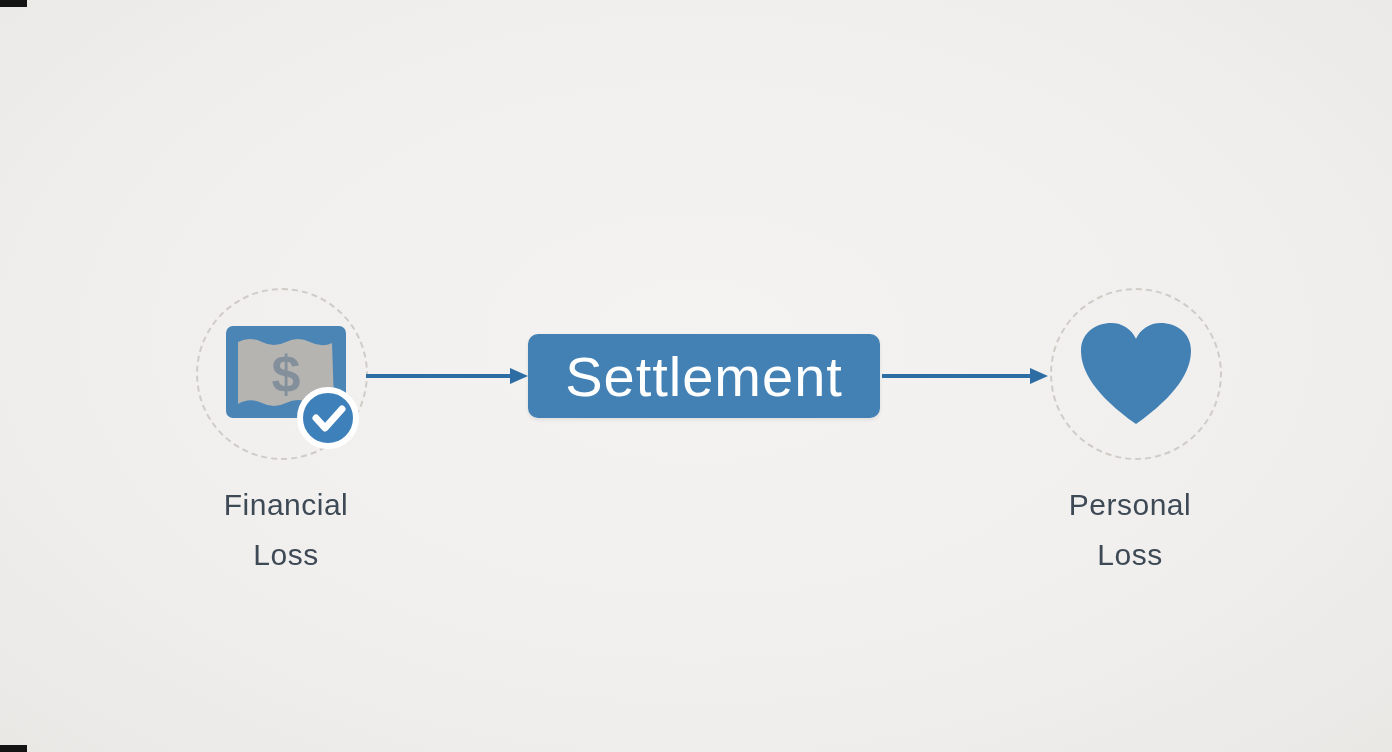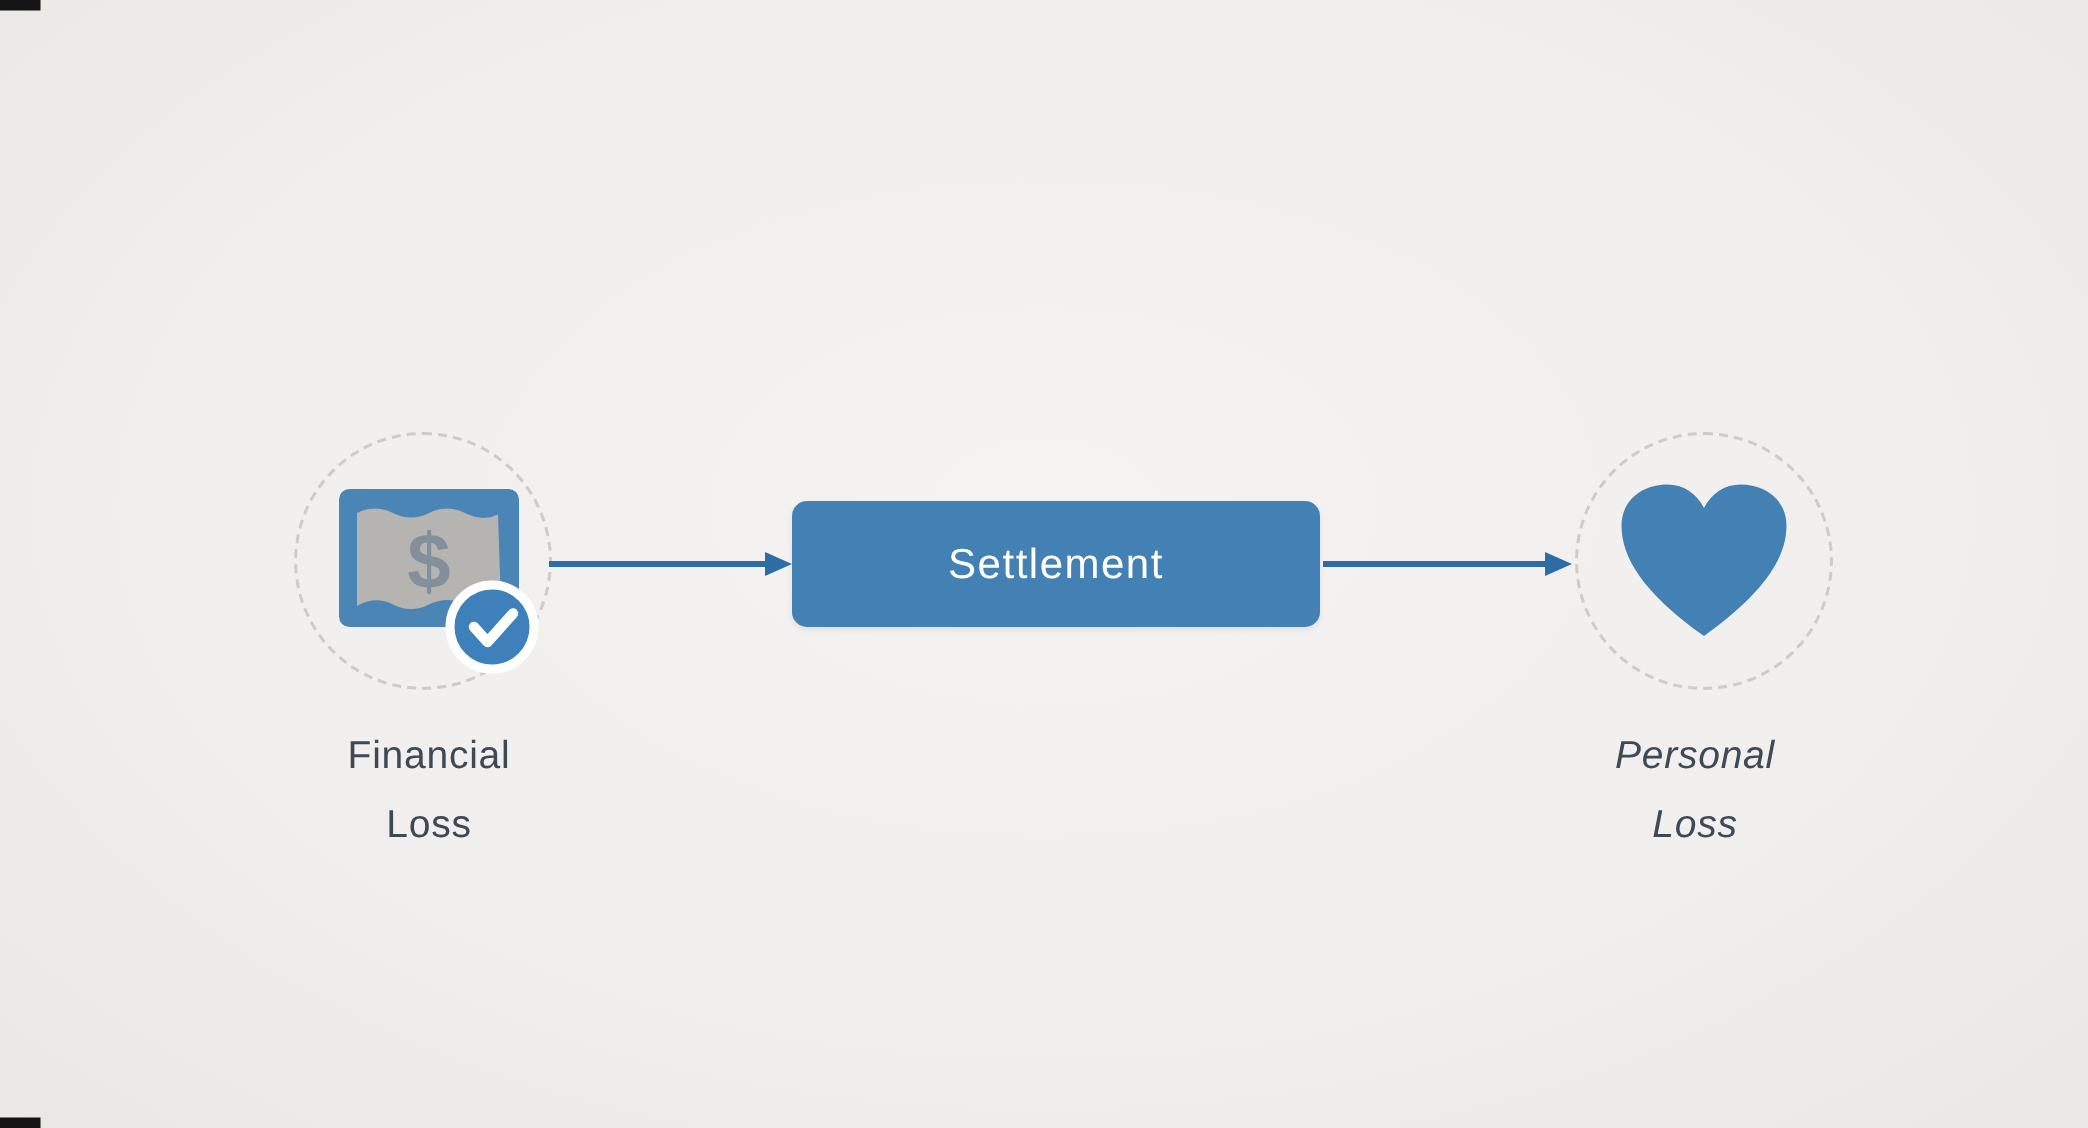--- a/index.html
+++ b/index.html
@@ -46,39 +46,39 @@
     height: 84px;
     background: #4381b5;
     border-radius: 10px;
     display: flex;
     align-items: center;
     justify-content: center;
     box-shadow: 0 2px 4px rgba(0,0,0,0.08);
   }
   .settlement-text {
     color: #ffffff;
-    font-size: 28px;
+    font-size: 56px;
     font-weight: 500;
     letter-spacing: 1px;
   }
 
   .node-label {
     position: absolute;
     width: 300px;
     text-align: center;
     color: #3e4956;
-    font-size: 26px;
+    font-size: 30px;
     font-weight: 500;
     line-height: 1.0;
     letter-spacing: 0.5px;
   }
   .node-label .line { display: block; }
   .node-label .line + .line { margin-top: 20px; }
   .label-left  { left: 136px; top: 490px; }
-  .label-right { left: 980px; top: 490px; font-style: italic; }
+  .label-right { left: 980px; top: 490px; }
 
   .arrow {
     position: absolute;
     top: 366px;
   }
   .arrow-1 { left: 366px; }
   .arrow-2 { left: 882px; }
 </style>
 </head>
 <body>

